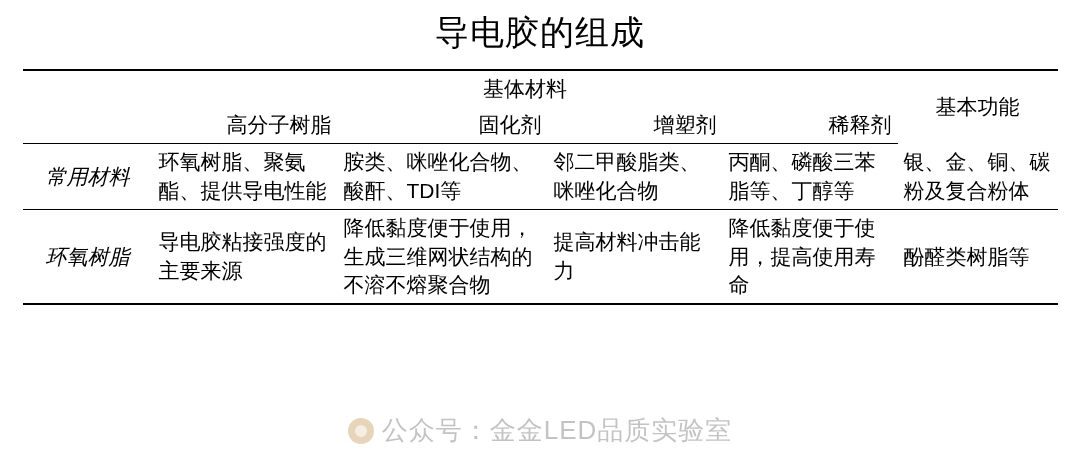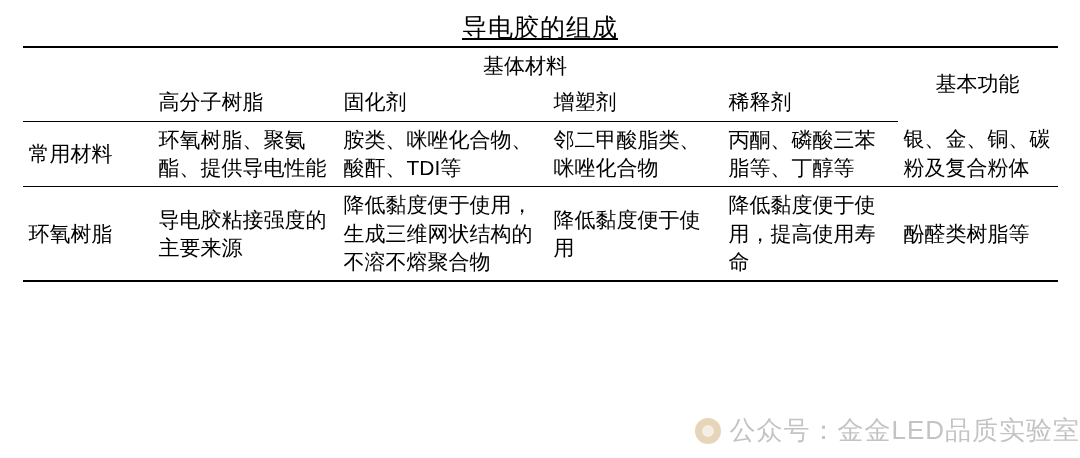--- a/index.html
+++ b/index.html
@@ -16,31 +16,30 @@
     position: relative;
   }
   .page {
     position: relative;
     width: 1080px;
     height: 458px;
     box-sizing: border-box;
   }
   .title {
     text-align: center;
-    font-size: 25px;
+    font-size: 34px;
     line-height: 1.2;
     padding-top: 12px;
     padding-bottom: 0;
     letter-spacing: 1px;
-    text-decoration: underline;
   }
   table.main {
     border-collapse: collapse;
     width: 1016px;
-    margin: 4px auto;
+    margin: 16px auto;
     table-layout: fixed;
   }
   table.main td, table.main th {
     vertical-align: middle;
     font-weight: normal;
     font-size: 21px;
     line-height: 1.35;
     padding: 4px 6px;
   }
   .rule-top td {
@@ -55,28 +54,30 @@
   .group-rule {
     border-bottom: 1.5px solid #000;
   }
   .c-head {
     text-align: center;
     font-size: 22px;
     padding-top: 8px;
     padding-bottom: 8px;
   }
   .c-sub {
-    text-align: left;
+    text-align: right;
     font-size: 22px;
     padding-top: 10px;
     padding-bottom: 10px;
   }
   .rowlabel {
+    text-align: center;
     font-size: 21px;
     width: 130px;
+    font-style: italic;
   }
   .cell {
     text-align: left;
     font-size: 21px;
     padding: 12px 10px 12px 6px;
   }
   .col-a { width: 130px; }
   .col-b { width: 185px; }
   .col-c { width: 210px; }
   .col-d { width: 175px; }
@@ -89,21 +90,21 @@
     right: 0;
     bottom: 10px;
     text-align: center;
     font-size: 26px;
     color: #b9b9b9;
     opacity: 0.85;
     pointer-events: none;
     letter-spacing: 1px;
     display: flex;
     align-items: center;
-    justify-content: flex-end;
+    justify-content: center;
     gap: 8px;
   }
   .wm-logo {
     display: inline-block;
     width: 26px;
     height: 26px;
     border-radius: 50%;
     background: #caa46a;
     opacity: 0.55;
     position: relative;
@@ -154,21 +155,21 @@
         <td class="cell">胺类、咪唑化合物、酸酐、TDI等</td>
         <td class="cell">邻二甲酸脂类、咪唑化合物</td>
         <td class="cell">丙酮、磷酸三苯脂等、丁醇等</td>
         <td class="cell">银、金、铜、碳粉及复合粉体</td>
       </tr>
 
       <tr class="rule-bottom">
         <td class="rowlabel">环氧树脂</td>
         <td class="cell">导电胶粘接强度的主要来源</td>
         <td class="cell">降低黏度便于使用，生成三维网状结构的不溶不熔聚合物</td>
-        <td class="cell">降低黏度便于使用</td>
+        <td class="cell">提高材料冲击能力</td>
         <td class="cell">降低黏度便于使用，提高使用寿命</td>
         <td class="cell">酚醛类树脂等</td>
       </tr>
     </tbody>
   </table>
 
   <div class="watermark">
     <span class="wm-logo"></span>
     <span>公众号：金金LED品质实验室</span>
   </div>

